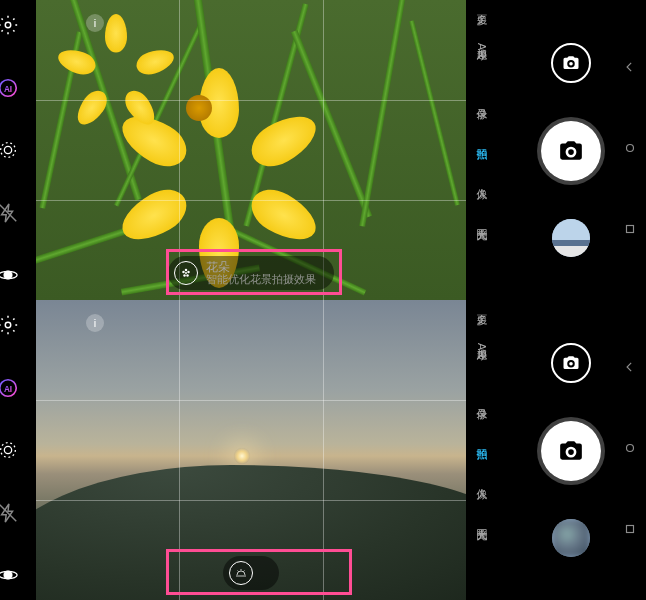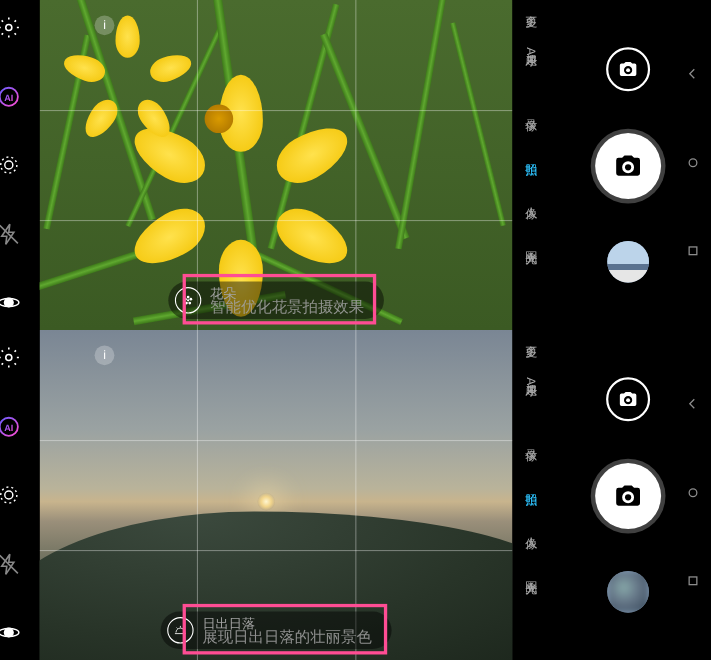--- a/index.html
+++ b/index.html
@@ -10,21 +10,21 @@
 .gv1{position:absolute;left:33.33%;top:0;width:1px;height:100%;background:rgba(255,255,255,.35)}
 .gv2{position:absolute;left:66.66%;top:0;width:1px;height:100%;background:rgba(255,255,255,.35)}
 .gh1{position:absolute;top:33.33%;left:0;height:1px;width:100%;background:rgba(255,255,255,.35)}
 .gh2{position:absolute;top:66.66%;left:0;height:1px;width:100%;background:rgba(255,255,255,.35)}
 .info{position:absolute;left:50px;top:14px;width:18px;height:18px;border-radius:50%;background:rgba(255,255,255,.25);color:#fff;font-size:11px;display:flex;align-items:center;justify-content:center}
 .badge{position:absolute;left:50%;bottom:10px;display:flex;align-items:center;background:rgba(0,0,0,.45);border-radius:18px;padding:5px 18px 5px 6px;transform:translateX(-50%)}
 .badge-ring{width:22px;height:22px;border:1.5px solid #fff;border-radius:50%;margin-right:8px;display:flex;align-items:center;justify-content:center}
 .badge-ring svg{width:12px;height:12px}
 .badge-text{color:#a3a3a3}
 .badge-title{font-size:12px;line-height:13px;font-weight:500}
-.badge-sub{font-size:14px;line-height:11px;opacity:.85}
+.badge-sub{font-size:11px;line-height:11px;opacity:.85}
 .highlight{position:absolute;border:3px solid #ff4d94;z-index:6;pointer-events:none}
 .modes{position:absolute;right:150px;top:0;width:30px;height:300px;background:#000;z-index:4}
 .modes .mitem{position:absolute;color:#aaa;font-size:11px;writing-mode:vertical-rl;left:8px;white-space:nowrap}
 .modes .active{color:#2ec4ff}
 .controls{position:absolute;right:0;top:0;width:150px;height:300px;background:#000;display:flex;flex-direction:column;align-items:center;justify-content:space-around;padding:26px 0;box-sizing:border-box}
 .shutter{width:60px;height:60px;border-radius:50%;background:#fff;display:flex;align-items:center;justify-content:center;border:4px solid rgba(255,255,255,.25);background-clip:padding-box}
 .shutter svg{width:26px;height:26px}
 .switch{width:36px;height:36px;border:2px solid #fff;border-radius:50%;display:flex;align-items:center;justify-content:center}
 .switch svg{width:18px;height:18px}
 .thumb{width:38px;height:38px;border-radius:50%;background:#88a2be;overflow:hidden;position:relative}
@@ -239,24 +239,20 @@
     <div class="badge">
       <span class="badge-ring">
           <svg viewBox="0 0 24 24" fill="none" stroke="#fff" stroke-width="1.5">
             <path d="M4 16a8 8 0 0 1 16 0"></path>
             <line x1="2" y1="18" x2="22" y2="18"></line>
             <line x1="12" y1="4" x2="12" y2="7"></line>
             <line x1="5" y1="7" x2="7" y2="9"></line>
             <line x1="19" y1="7" x2="17" y2="9"></line>
           </svg>
         </span>
-      <span class="badge-text">
-        <div class="badge-title">日出日落</div>
-        <div class="badge-sub">展现日出日落的壮丽景色</div>
-      </span>
     </div>
     <div class="highlight" style="left:130px;bottom:5px;width:180px;height:40px"></div>
   </div>
 
   <div class="modes">
     <span class="mitem" style="top:6px">更多</span>
     <span class="mitem" style="top:40px">乐趣 AR</span>
     <span class="mitem" style="top:100px">录像</span>
     <span class="mitem active" style="top:140px">拍照</span>
     <span class="mitem" style="top:180px">人像</span>

